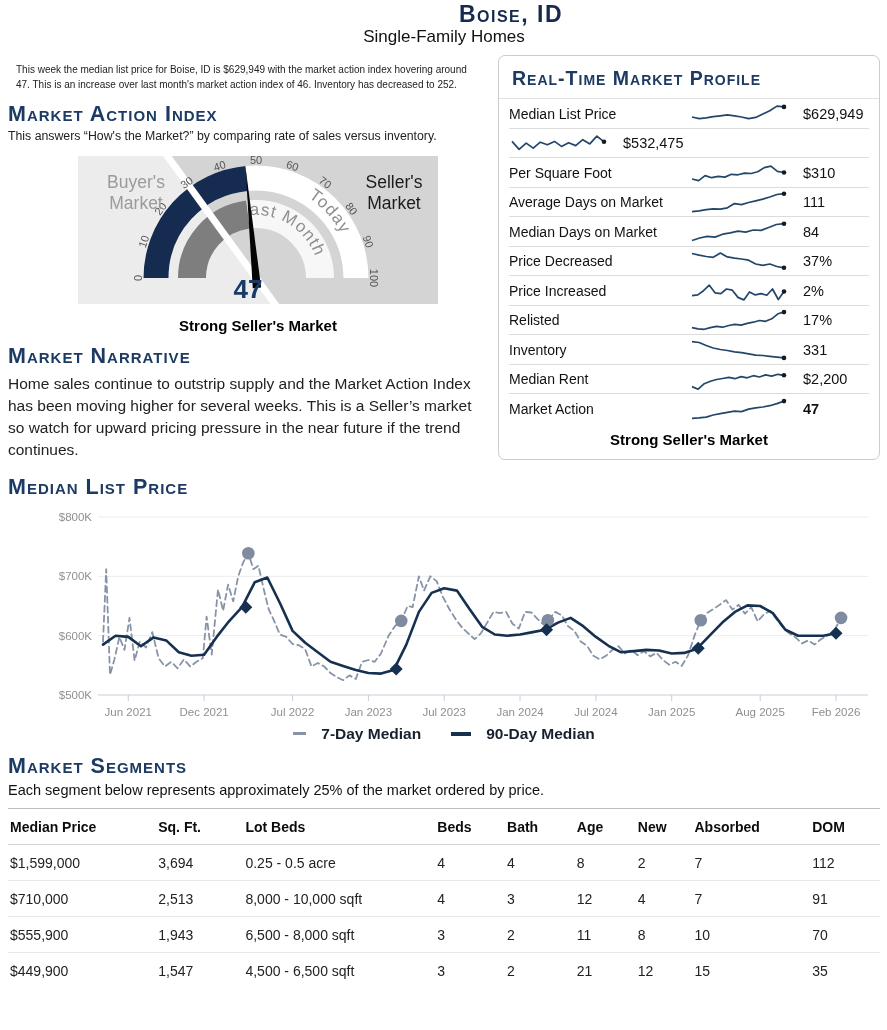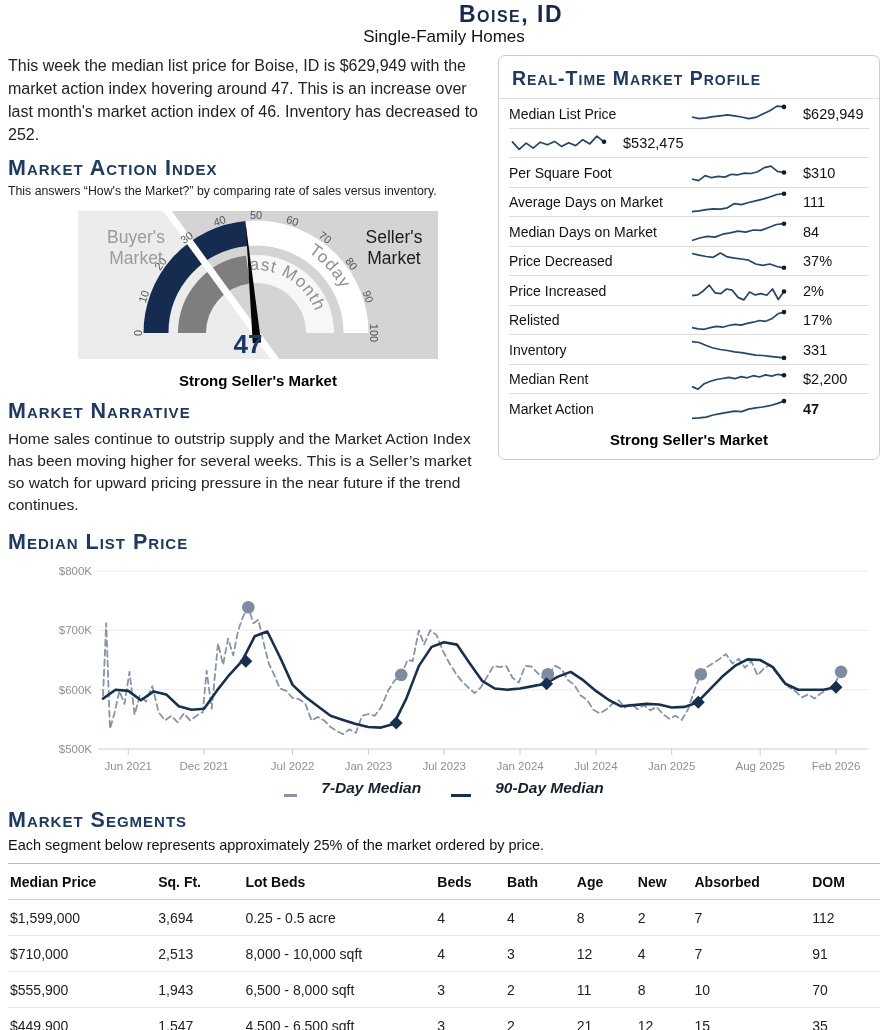--- a/index.html
+++ b/index.html
@@ -9,21 +9,21 @@
 
   
   .hdr { position:relative; padding-top:3px; }
   .title { margin:0; width:555px; text-align:right; font-variant:small-caps;
            letter-spacing:1.5px; font-size:23px; font-weight:700; color:#16294e; line-height:1.02; }
   .subtitle { text-align:center; font-size:17px; color:#111; margin-top:1px; }
 
   
   .top { display:flex; margin-top:8px; align-items:flex-start; }
   .leftcol { width:480px; flex:none; }
-  .intro { font-size:16px; line-height:1.42; margin:0; color:#222; }
+  .intro { font-size:10px; line-height:1.42; margin:8px; color:#222; }
   h2.sec { font-variant:small-caps; letter-spacing:1px; font-size:21.5px; font-weight:700;
            color:#1d3a63; margin:11px 0 3px; line-height:1.1; }
   .mai-note { font-size:12.3px; color:#222; margin:3px 0 13px; }
 
   .gauge-wrap { margin-left:70px; width:360px; }
   .gauge-caption { text-align:center; font-weight:bold; font-size:15px; color:#000; margin-top:9px; }
   .narrative { font-size:15.5px; line-height:1.42; margin:4px 0 0; color:#222; }
 
   
   .panel { flex:1; margin-left:10px; border:1px solid #ccc; border-radius:7px; background:#fff; }
@@ -35,21 +35,21 @@
   .prow .spark { width:100px; flex:none; }
   .prow .val { width:80px; flex:none; padding-left:14px; font-size:14.5px; color:#111; }
   .prow .val.bold { font-weight:bold; }
   .panel-footer { text-align:center; font-weight:bold; font-size:15px; padding:7px 0 11px; color:#000; }
 
   
   h2.chart-title { margin-top:15px; }
   .chart-box svg { display:block; }
   .legend { display:flex; justify-content:center; align-items:center; gap:30px;
             font-weight:bold; font-size:15.5px; color:#17212e; margin:0 0 12px; }
-  .legend-item { display:flex; align-items:flex-end; gap:24px;font-style:italic; }
+  .legend-item { display:flex; align-items:center; gap:15px; }
   .sw { display:inline-block; }
   .sw-7 { width:13px; height:3px; background:#8793a6; }
   .sw-90 { width:20px; height:3.5px; background:#16304f; }
 
   
   .seg-note { font-size:14.5px; margin:4px 0 10px; color:#111; }
   table.segments { width:100%; border-collapse:collapse; border-top:1px solid #b9bdc2; margin-top:2px; }
   table.segments th { text-align:left; font-size:14px; color:#0c0c0c; padding:10px 4px 9px 2px;
                       border-bottom:1px solid #cfd3d8; font-weight:bold; }
   table.segments td { font-size:14px; color:#222; padding:10px 4px 9px 2px; border-bottom:1px solid #e6e8ea; }

